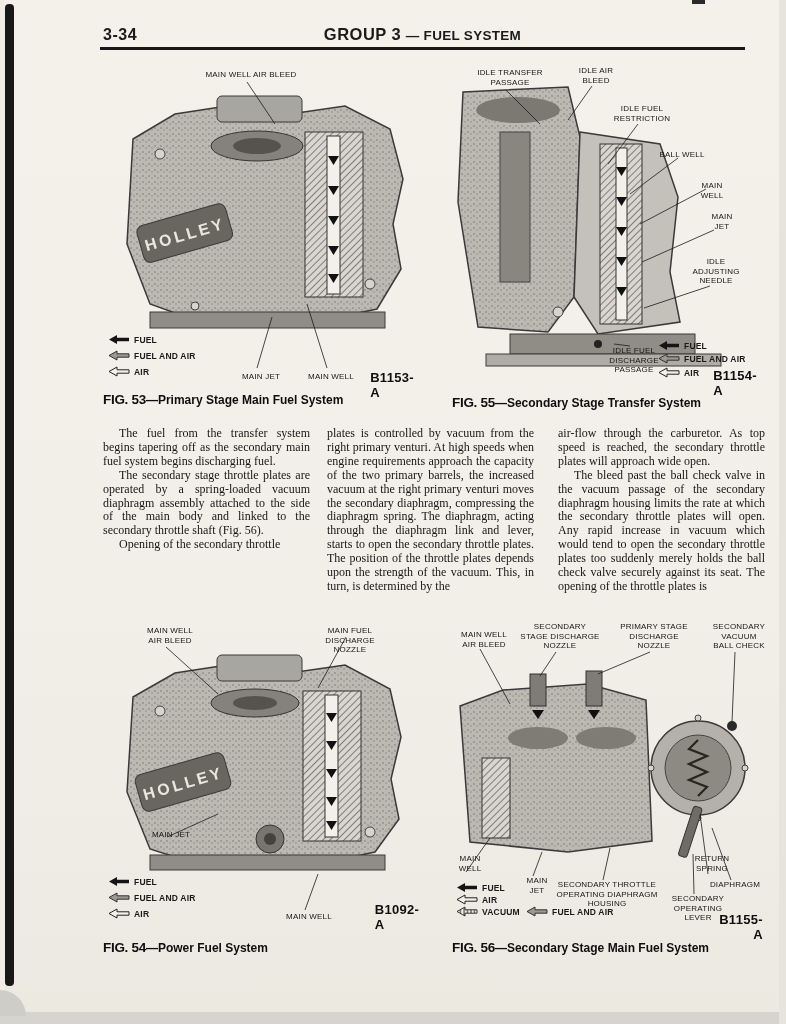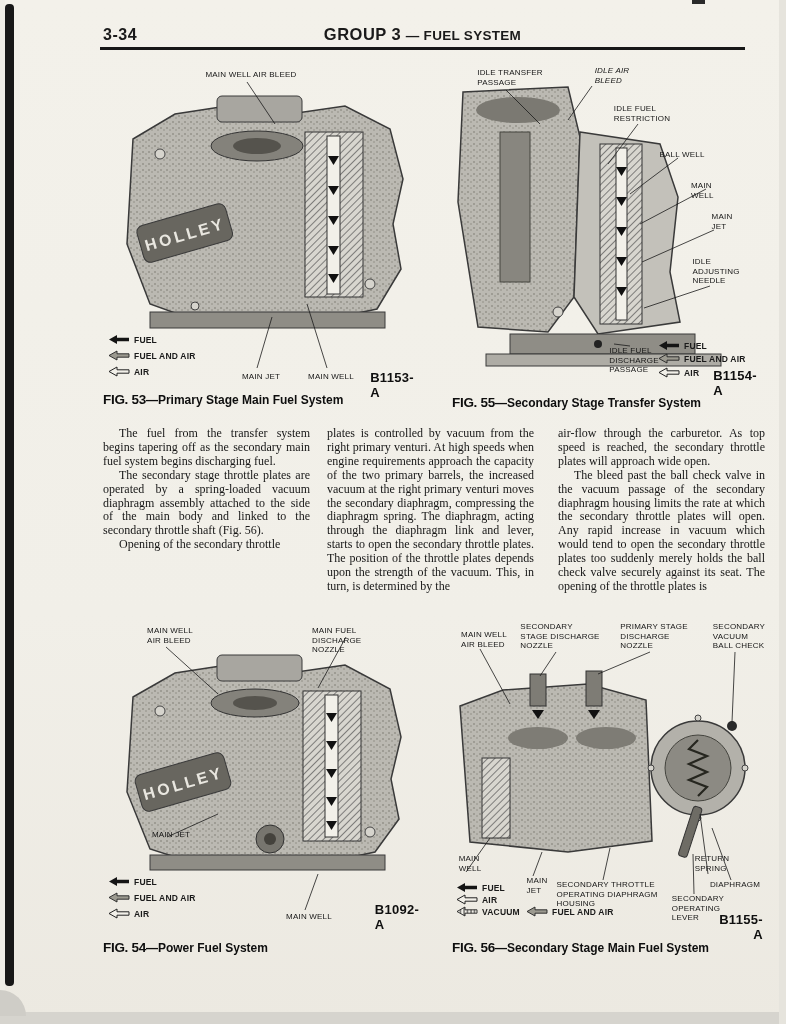--- a/index.html
+++ b/index.html
@@ -22,21 +22,21 @@
   .h-main { font-size:16.5px; letter-spacing:0.5px; }
   .h-sub  { font-size:13.5px; letter-spacing:0.3px; }
   .header-rule { position:absolute; left:100px; top:47px; width:645px; height:3px; background:#171717; }
 
   
   .figure { position:absolute; }
   .illus { position:absolute; }
   .leader { position:absolute; left:0; top:0; pointer-events:none; }
   .callout {
     position:absolute; transform:translateX(-50%);
-    font-size:8px; line-height:9.5px; text-align:left;
+    font-size:8px; line-height:9.5px; text-align:center;
     white-space:pre-line; letter-spacing:0.2px; color:#151515;padding-left:8px;
   }
   .refcode { position:absolute; transform:translateX(-50%); font-size:13px; font-weight:bold; letter-spacing:0.3px; color:#0f0f0f; }
   .legend-row { position:absolute; display:flex; align-items:center; gap:4px; font-size:8.5px; font-weight:bold; letter-spacing:0.2px; }
   .legend-row svg { flex:0 0 auto; }
   .a-solid { fill:#141414; }
   .a-half  { fill:#9b Raa; }
   .a-half  { fill:#9b998f; stroke:#222; stroke-width:0.9; }
   .a-out   { fill:#f2f0e9; stroke:#222; stroke-width:1; }
   .a-vac   { fill:url(#vstripe); stroke:#222; stroke-width:0.9; }
@@ -172,21 +172,21 @@
       <line x1="144" y1="24" x2="120" y2="58" stroke="#1a1a1a" stroke-width="0.8"></line>
       <line x1="190" y1="62" x2="160" y2="102" stroke="#1a1a1a" stroke-width="0.8"></line>
       <line x1="230" y1="96" x2="182" y2="132" stroke="#1a1a1a" stroke-width="0.8"></line>
       <line x1="258" y1="127" x2="192" y2="162" stroke="#1a1a1a" stroke-width="0.8"></line>
       <line x1="266" y1="168" x2="194" y2="200" stroke="#1a1a1a" stroke-width="0.8"></line>
       <line x1="262" y1="224" x2="196" y2="246" stroke="#1a1a1a" stroke-width="0.8"></line>
       <line x1="182" y1="284" x2="166" y2="282" stroke="#1a1a1a" stroke-width="0.8"></line>
     </svg>
     <div class="callout" style="left:58px; top:6px;">IDLE TRANSFER
 PASSAGE</div>
-    <div class="callout" style="left:160px; top:4px;font-style:italic;">IDLE AIR
+    <div class="callout" style="left:144px; top:4px;">IDLE AIR
 BLEED</div>
     <div class="callout" style="left:190px; top:42px;">IDLE FUEL
 RESTRICTION</div>
     <div class="callout" style="left:230px; top:88px;">BALL WELL</div>
     <div class="callout" style="left:260px; top:119px;">MAIN WELL</div>
     <div class="callout" style="left:270px; top:150px;">MAIN
 JET</div>
     <div class="callout" style="left:264px; top:195px;">IDLE
 ADJUSTING
 NEEDLE</div>

